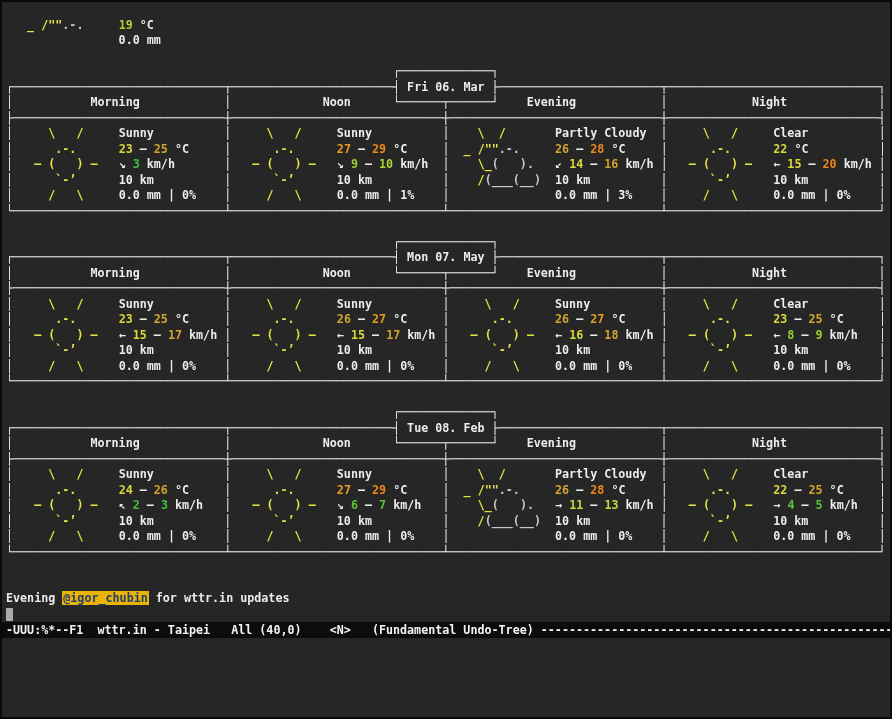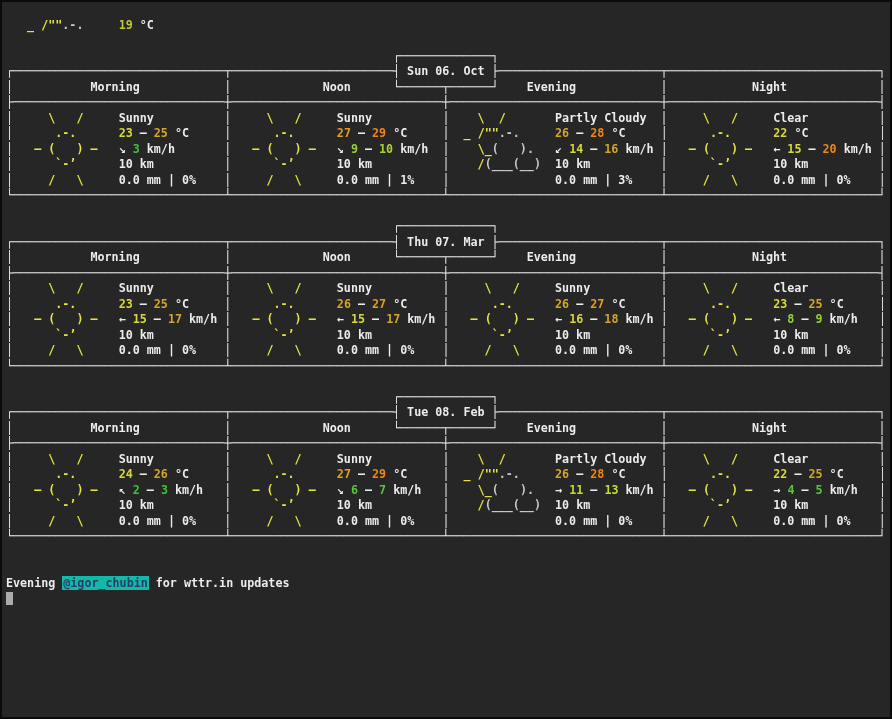--- a/index.html
+++ b/index.html
@@ -22,37 +22,38 @@
   }
   .echo{flex:1 1 auto}
 </style>
 </head>
 <body>
 
 <div id="terminal">
   <div id="gen">
       <div class="line pad"><span> </span></div>
       <div class="line pad"><span>  </span><span style="color: rgb(229, 226, 67);"> _ /""</span><span style="color: rgb(201, 201, 201);">.-.    </span><span> </span><span style="color: rgb(189, 201, 52);">19</span><span> °C</span></div>
+      <div class="line pad"><span>  </span><span>             </span><span> </span><span>0.0 mm</span></div>
       <div class="line pad"><span> </span></div>
       <div>
         <div class="line pad"><span class="border" style="color: rgb(236, 236, 236);">                                                       ┌─────────────┐</span></div>
-        <div class="line pad"><span class="border" style="color: rgb(236, 236, 236);">┌──────────────────────────────┬───────────────────────┤ </span><span>Sun 06. Oct</span><span class="border" style="color: rgb(236, 236, 236);"> ├───────────────────────┬──────────────────────────────┐</span></div>
+        <div class="line pad"><span class="border" style="color: rgb(236, 236, 236);">┌──────────────────────────────┬───────────────────────┤ </span><span>Fri 06. Mar</span><span class="border" style="color: rgb(236, 236, 236);"> ├───────────────────────┬──────────────────────────────┐</span></div>
         <div class="line pad"><span class="border" style="color: rgb(236, 236, 236);">│</span><span>           Morning            </span><span class="border" style="color: rgb(236, 236, 236);">│</span><span>             Noon      </span><span class="border" style="color: rgb(236, 236, 236);">└──────┬──────┘</span><span>    Evening            </span><span class="border" style="color: rgb(236, 236, 236);">│</span><span>            Night             </span><span class="border" style="color: rgb(236, 236, 236);">│</span></div>
         <div class="line pad"><span class="border" style="color: rgb(236, 236, 236);">├──────────────────────────────┼──────────────────────────────┼──────────────────────────────┼──────────────────────────────┤</span></div>
         <div class="line pad"><span class="border" style="color: rgb(236, 236, 236);">│</span><span><span> </span><span style="color: rgb(229, 226, 67);">    \   /    </span><span> </span><span>Sunny</span><span>          </span></span><span class="border" style="color: rgb(236, 236, 236);">│</span><span><span> </span><span style="color: rgb(229, 226, 67);">    \   /    </span><span> </span><span>Sunny</span><span>          </span></span><span class="border" style="color: rgb(236, 236, 236);">│</span><span><span> </span><span style="color: rgb(229, 226, 67);">   \  /      </span><span> </span><span>Partly Cloudy</span><span>  </span></span><span class="border" style="color: rgb(236, 236, 236);">│</span><span><span> </span><span style="color: rgb(229, 226, 67);">    \   /    </span><span> </span><span>Clear</span><span>          </span></span><span class="border" style="color: rgb(236, 236, 236);">│</span></div>
         <div class="line pad"><span class="border" style="color: rgb(236, 236, 236);">│</span><span><span> </span><span style="color: rgb(229, 226, 67);">     .-.     </span><span> </span><span style="color: rgb(216, 216, 58);">23</span><span> – </span><span style="color: rgb(210, 166, 44);">25</span><span> °C</span><span>     </span></span><span class="border" style="color: rgb(236, 236, 236);">│</span><span><span> </span><span style="color: rgb(229, 226, 67);">     .-.     </span><span> </span><span style="color: rgb(229, 157, 32);">27</span><span> – </span><span style="color: rgb(238, 134, 24);">29</span><span> °C</span><span>     </span></span><span class="border" style="color: rgb(236, 236, 236);">│</span><span><span> </span><span style="color: rgb(229, 226, 67);"> _ /""</span><span style="color: rgb(201, 201, 201);">.-.    </span><span> </span><span style="color: rgb(210, 166, 44);">26</span><span> – </span><span style="color: rgb(238, 134, 24);">28</span><span> °C</span><span>     </span></span><span class="border" style="color: rgb(236, 236, 236);">│</span><span><span> </span><span style="color: rgb(229, 226, 67);">     .-.     </span><span> </span><span style="color: rgb(216, 216, 58);">22</span><span> °C</span><span>          </span></span><span class="border" style="color: rgb(236, 236, 236);">│</span></div>
         <div class="line pad"><span class="border" style="color: rgb(236, 236, 236);">│</span><span><span> </span><span style="color: rgb(229, 226, 67);">  ― (   ) ―  </span><span> </span><span>↘ </span><span style="color: rgb(63, 193, 60);">3</span><span> km/h</span><span>       </span></span><span class="border" style="color: rgb(236, 236, 236);">│</span><span><span> </span><span style="color: rgb(229, 226, 67);">  ― (   ) ―  </span><span> </span><span>↘ </span><span style="color: rgb(151, 209, 51);">9</span><span> – </span><span style="color: rgb(171, 212, 49);">10</span><span> km/h</span><span>  </span></span><span class="border" style="color: rgb(236, 236, 236);">│</span><span><span> </span><span style="color: rgb(229, 226, 67);">   \_</span><span style="color: rgb(201, 201, 201);">(   ).  </span><span> </span><span>↙ </span><span style="color: rgb(216, 216, 58);">14</span><span> – </span><span style="color: rgb(210, 166, 44);">16</span><span> km/h</span><span> </span></span><span class="border" style="color: rgb(236, 236, 236);">│</span><span><span> </span><span style="color: rgb(229, 226, 67);">  ― (   ) ―  </span><span> </span><span>← </span><span style="color: rgb(216, 216, 58);">15</span><span> – </span><span style="color: rgb(238, 134, 24);">20</span><span> km/h</span><span> </span></span><span class="border" style="color: rgb(236, 236, 236);">│</span></div>
         <div class="line pad"><span class="border" style="color: rgb(236, 236, 236);">│</span><span><span> </span><span style="color: rgb(229, 226, 67);">     `-’     </span><span> </span><span>10 km</span><span>          </span></span><span class="border" style="color: rgb(236, 236, 236);">│</span><span><span> </span><span style="color: rgb(229, 226, 67);">     `-’     </span><span> </span><span>10 km</span><span>          </span></span><span class="border" style="color: rgb(236, 236, 236);">│</span><span><span> </span><span style="color: rgb(229, 226, 67);">   /</span><span style="color: rgb(201, 201, 201);">(___(__) </span><span> </span><span>10 km</span><span>          </span></span><span class="border" style="color: rgb(236, 236, 236);">│</span><span><span> </span><span style="color: rgb(229, 226, 67);">     `-’     </span><span> </span><span>10 km</span><span>          </span></span><span class="border" style="color: rgb(236, 236, 236);">│</span></div>
         <div class="line pad"><span class="border" style="color: rgb(236, 236, 236);">│</span><span><span> </span><span style="color: rgb(229, 226, 67);">    /   \    </span><span> </span><span>0.0 mm | 0%</span><span>    </span></span><span class="border" style="color: rgb(236, 236, 236);">│</span><span><span> </span><span style="color: rgb(229, 226, 67);">    /   \    </span><span> </span><span>0.0 mm | 1%</span><span>    </span></span><span class="border" style="color: rgb(236, 236, 236);">│</span><span><span> </span><span>             </span><span> </span><span>0.0 mm | 3%</span><span>    </span></span><span class="border" style="color: rgb(236, 236, 236);">│</span><span><span> </span><span style="color: rgb(229, 226, 67);">    /   \    </span><span> </span><span>0.0 mm | 0%</span><span>    </span></span><span class="border" style="color: rgb(236, 236, 236);">│</span></div>
         <div class="line pad"><span class="border" style="color: rgb(236, 236, 236);">└──────────────────────────────┴──────────────────────────────┴──────────────────────────────┴──────────────────────────────┘</span></div>
       </div>
       <div class="line pad"><span> </span></div>
       <div>
         <div class="line pad"><span class="border" style="color: rgb(236, 236, 236);">                                                       ┌─────────────┐</span></div>
-        <div class="line pad"><span class="border" style="color: rgb(236, 236, 236);">┌──────────────────────────────┬───────────────────────┤ </span><span>Thu 07. Mar</span><span class="border" style="color: rgb(236, 236, 236);"> ├───────────────────────┬──────────────────────────────┐</span></div>
+        <div class="line pad"><span class="border" style="color: rgb(236, 236, 236);">┌──────────────────────────────┬───────────────────────┤ </span><span>Mon 07. May</span><span class="border" style="color: rgb(236, 236, 236);"> ├───────────────────────┬──────────────────────────────┐</span></div>
         <div class="line pad"><span class="border" style="color: rgb(236, 236, 236);">│</span><span>           Morning            </span><span class="border" style="color: rgb(236, 236, 236);">│</span><span>             Noon      </span><span class="border" style="color: rgb(236, 236, 236);">└──────┬──────┘</span><span>    Evening            </span><span class="border" style="color: rgb(236, 236, 236);">│</span><span>            Night             </span><span class="border" style="color: rgb(236, 236, 236);">│</span></div>
         <div class="line pad"><span class="border" style="color: rgb(236, 236, 236);">├──────────────────────────────┼──────────────────────────────┼──────────────────────────────┼──────────────────────────────┤</span></div>
         <div class="line pad"><span class="border" style="color: rgb(236, 236, 236);">│</span><span><span> </span><span style="color: rgb(229, 226, 67);">    \   /    </span><span> </span><span>Sunny</span><span>          </span></span><span class="border" style="color: rgb(236, 236, 236);">│</span><span><span> </span><span style="color: rgb(229, 226, 67);">    \   /    </span><span> </span><span>Sunny</span><span>          </span></span><span class="border" style="color: rgb(236, 236, 236);">│</span><span><span> </span><span style="color: rgb(229, 226, 67);">    \   /    </span><span> </span><span>Sunny</span><span>          </span></span><span class="border" style="color: rgb(236, 236, 236);">│</span><span><span> </span><span style="color: rgb(229, 226, 67);">    \   /    </span><span> </span><span>Clear</span><span>          </span></span><span class="border" style="color: rgb(236, 236, 236);">│</span></div>
         <div class="line pad"><span class="border" style="color: rgb(236, 236, 236);">│</span><span><span> </span><span style="color: rgb(229, 226, 67);">     .-.     </span><span> </span><span style="color: rgb(216, 216, 58);">23</span><span> – </span><span style="color: rgb(210, 166, 44);">25</span><span> °C</span><span>     </span></span><span class="border" style="color: rgb(236, 236, 236);">│</span><span><span> </span><span style="color: rgb(229, 226, 67);">     .-.     </span><span> </span><span style="color: rgb(210, 166, 44);">26</span><span> – </span><span style="color: rgb(229, 157, 32);">27</span><span> °C</span><span>     </span></span><span class="border" style="color: rgb(236, 236, 236);">│</span><span><span> </span><span style="color: rgb(229, 226, 67);">     .-.     </span><span> </span><span style="color: rgb(210, 166, 44);">26</span><span> – </span><span style="color: rgb(229, 157, 32);">27</span><span> °C</span><span>     </span></span><span class="border" style="color: rgb(236, 236, 236);">│</span><span><span> </span><span style="color: rgb(229, 226, 67);">     .-.     </span><span> </span><span style="color: rgb(216, 216, 58);">23</span><span> – </span><span style="color: rgb(210, 166, 44);">25</span><span> °C</span><span>     </span></span><span class="border" style="color: rgb(236, 236, 236);">│</span></div>
         <div class="line pad"><span class="border" style="color: rgb(236, 236, 236);">│</span><span><span> </span><span style="color: rgb(229, 226, 67);">  ― (   ) ―  </span><span> </span><span>← </span><span style="color: rgb(216, 216, 58);">15</span><span> – </span><span style="color: rgb(210, 166, 44);">17</span><span> km/h</span><span> </span></span><span class="border" style="color: rgb(236, 236, 236);">│</span><span><span> </span><span style="color: rgb(229, 226, 67);">  ― (   ) ―  </span><span> </span><span>← </span><span style="color: rgb(216, 216, 58);">15</span><span> – </span><span style="color: rgb(210, 166, 44);">17</span><span> km/h</span><span> </span></span><span class="border" style="color: rgb(236, 236, 236);">│</span><span><span> </span><span style="color: rgb(229, 226, 67);">  ― (   ) ―  </span><span> </span><span>← </span><span style="color: rgb(216, 216, 58);">16</span><span> – </span><span style="color: rgb(210, 166, 44);">18</span><span> km/h</span><span> </span></span><span class="border" style="color: rgb(236, 236, 236);">│</span><span><span> </span><span style="color: rgb(229, 226, 67);">  ― (   ) ―  </span><span> </span><span>← </span><span style="color: rgb(151, 209, 51);">8</span><span> – </span><span style="color: rgb(151, 209, 51);">9</span><span> km/h</span><span>   </span></span><span class="border" style="color: rgb(236, 236, 236);">│</span></div>
         <div class="line pad"><span class="border" style="color: rgb(236, 236, 236);">│</span><span><span> </span><span style="color: rgb(229, 226, 67);">     `-’     </span><span> </span><span>10 km</span><span>          </span></span><span class="border" style="color: rgb(236, 236, 236);">│</span><span><span> </span><span style="color: rgb(229, 226, 67);">     `-’     </span><span> </span><span>10 km</span><span>          </span></span><span class="border" style="color: rgb(236, 236, 236);">│</span><span><span> </span><span style="color: rgb(229, 226, 67);">     `-’     </span><span> </span><span>10 km</span><span>          </span></span><span class="border" style="color: rgb(236, 236, 236);">│</span><span><span> </span><span style="color: rgb(229, 226, 67);">     `-’     </span><span> </span><span>10 km</span><span>          </span></span><span class="border" style="color: rgb(236, 236, 236);">│</span></div>
         <div class="line pad"><span class="border" style="color: rgb(236, 236, 236);">│</span><span><span> </span><span style="color: rgb(229, 226, 67);">    /   \    </span><span> </span><span>0.0 mm | 0%</span><span>    </span></span><span class="border" style="color: rgb(236, 236, 236);">│</span><span><span> </span><span style="color: rgb(229, 226, 67);">    /   \    </span><span> </span><span>0.0 mm | 0%</span><span>    </span></span><span class="border" style="color: rgb(236, 236, 236);">│</span><span><span> </span><span style="color: rgb(229, 226, 67);">    /   \    </span><span> </span><span>0.0 mm | 0%</span><span>    </span></span><span class="border" style="color: rgb(236, 236, 236);">│</span><span><span> </span><span style="color: rgb(229, 226, 67);">    /   \    </span><span> </span><span>0.0 mm | 0%</span><span>    </span></span><span class="border" style="color: rgb(236, 236, 236);">│</span></div>
         <div class="line pad"><span class="border" style="color: rgb(236, 236, 236);">└──────────────────────────────┴──────────────────────────────┴──────────────────────────────┴──────────────────────────────┘</span></div>
       </div>
       <div class="line pad"><span> </span></div>
@@ -64,16 +65,17 @@
         <div class="line pad"><span class="border" style="color: rgb(236, 236, 236);">│</span><span><span> </span><span style="color: rgb(229, 226, 67);">    \   /    </span><span> </span><span>Sunny</span><span>          </span></span><span class="border" style="color: rgb(236, 236, 236);">│</span><span><span> </span><span style="color: rgb(229, 226, 67);">    \   /    </span><span> </span><span>Sunny</span><span>          </span></span><span class="border" style="color: rgb(236, 236, 236);">│</span><span><span> </span><span style="color: rgb(229, 226, 67);">   \  /      </span><span> </span><span>Partly Cloudy</span><span>  </span></span><span class="border" style="color: rgb(236, 236, 236);">│</span><span><span> </span><span style="color: rgb(229, 226, 67);">    \   /    </span><span> </span><span>Clear</span><span>          </span></span><span class="border" style="color: rgb(236, 236, 236);">│</span></div>
         <div class="line pad"><span class="border" style="color: rgb(236, 236, 236);">│</span><span><span> </span><span style="color: rgb(229, 226, 67);">     .-.     </span><span> </span><span style="color: rgb(216, 216, 58);">24</span><span> – </span><span style="color: rgb(210, 166, 44);">26</span><span> °C</span><span>     </span></span><span class="border" style="color: rgb(236, 236, 236);">│</span><span><span> </span><span style="color: rgb(229, 226, 67);">     .-.     </span><span> </span><span style="color: rgb(229, 157, 32);">27</span><span> – </span><span style="color: rgb(238, 134, 24);">29</span><span> °C</span><span>     </span></span><span class="border" style="color: rgb(236, 236, 236);">│</span><span><span> </span><span style="color: rgb(229, 226, 67);"> _ /""</span><span style="color: rgb(201, 201, 201);">.-.    </span><span> </span><span style="color: rgb(210, 166, 44);">26</span><span> – </span><span style="color: rgb(238, 134, 24);">28</span><span> °C</span><span>     </span></span><span class="border" style="color: rgb(236, 236, 236);">│</span><span><span> </span><span style="color: rgb(229, 226, 67);">     .-.     </span><span> </span><span style="color: rgb(216, 216, 58);">22</span><span> – </span><span style="color: rgb(210, 166, 44);">25</span><span> °C</span><span>     </span></span><span class="border" style="color: rgb(236, 236, 236);">│</span></div>
         <div class="line pad"><span class="border" style="color: rgb(236, 236, 236);">│</span><span><span> </span><span style="color: rgb(229, 226, 67);">  ― (   ) ―  </span><span> </span><span>↖ </span><span style="color: rgb(63, 193, 60);">2</span><span> – </span><span style="color: rgb(63, 193, 60);">3</span><span> km/h</span><span>   </span></span><span class="border" style="color: rgb(236, 236, 236);">│</span><span><span> </span><span style="color: rgb(229, 226, 67);">  ― (   ) ―  </span><span> </span><span>↘ </span><span style="color: rgb(90, 197, 58);">6</span><span> – </span><span style="color: rgb(90, 197, 58);">7</span><span> km/h</span><span>   </span></span><span class="border" style="color: rgb(236, 236, 236);">│</span><span><span> </span><span style="color: rgb(229, 226, 67);">   \_</span><span style="color: rgb(201, 201, 201);">(   ).  </span><span> </span><span>→ </span><span style="color: rgb(196, 217, 56);">11</span><span> – </span><span style="color: rgb(196, 217, 56);">13</span><span> km/h</span><span> </span></span><span class="border" style="color: rgb(236, 236, 236);">│</span><span><span> </span><span style="color: rgb(229, 226, 67);">  ― (   ) ―  </span><span> </span><span>→ </span><span style="color: rgb(90, 197, 58);">4</span><span> – </span><span style="color: rgb(90, 197, 58);">5</span><span> km/h</span><span>   </span></span><span class="border" style="color: rgb(236, 236, 236);">│</span></div>
         <div class="line pad"><span class="border" style="color: rgb(236, 236, 236);">│</span><span><span> </span><span style="color: rgb(229, 226, 67);">     `-’     </span><span> </span><span>10 km</span><span>          </span></span><span class="border" style="color: rgb(236, 236, 236);">│</span><span><span> </span><span style="color: rgb(229, 226, 67);">     `-’     </span><span> </span><span>10 km</span><span>          </span></span><span class="border" style="color: rgb(236, 236, 236);">│</span><span><span> </span><span style="color: rgb(229, 226, 67);">   /</span><span style="color: rgb(201, 201, 201);">(___(__) </span><span> </span><span>10 km</span><span>          </span></span><span class="border" style="color: rgb(236, 236, 236);">│</span><span><span> </span><span style="color: rgb(229, 226, 67);">     `-’     </span><span> </span><span>10 km</span><span>          </span></span><span class="border" style="color: rgb(236, 236, 236);">│</span></div>
         <div class="line pad"><span class="border" style="color: rgb(236, 236, 236);">│</span><span><span> </span><span style="color: rgb(229, 226, 67);">    /   \    </span><span> </span><span>0.0 mm | 0%</span><span>    </span></span><span class="border" style="color: rgb(236, 236, 236);">│</span><span><span> </span><span style="color: rgb(229, 226, 67);">    /   \    </span><span> </span><span>0.0 mm | 0%</span><span>    </span></span><span class="border" style="color: rgb(236, 236, 236);">│</span><span><span> </span><span>             </span><span> </span><span>0.0 mm | 0%</span><span>    </span></span><span class="border" style="color: rgb(236, 236, 236);">│</span><span><span> </span><span style="color: rgb(229, 226, 67);">    /   \    </span><span> </span><span>0.0 mm | 0%</span><span>    </span></span><span class="border" style="color: rgb(236, 236, 236);">│</span></div>
         <div class="line pad"><span class="border" style="color: rgb(236, 236, 236);">└──────────────────────────────┴──────────────────────────────┴──────────────────────────────┴──────────────────────────────┘</span></div>
       </div>
       <div class="line pad"><span> </span></div>
       <div class="line pad"><span> </span></div>
     </div>
-  <div class="line pad"><span>Evening </span><span class="hl" style="background: #14b8a6; color: rgb(36, 61, 107);">@igor_chubin</span><span> for wttr.in updates</span></div>
+  <div class="line pad"><span>Evening </span><span class="hl" style="background: #eab308; color: rgb(36, 61, 107);">@igor_chubin</span><span> for wttr.in updates</span></div>
   <div class="line pad"><span class="cursor" style="background: rgb(171, 171, 171);"></span></div>
+  <div class="modeline" style="background: rgb(12, 12, 12); color: rgb(244, 244, 244);"><span>-UUU:%*--F1  wttr.in - Taipei   All (40,0)    &lt;N&gt;   (Fundamental Undo-Tree) --------------------------------------------------</span></div>
   <div class="echo"></div>
 </div>
 
 </body></html>

